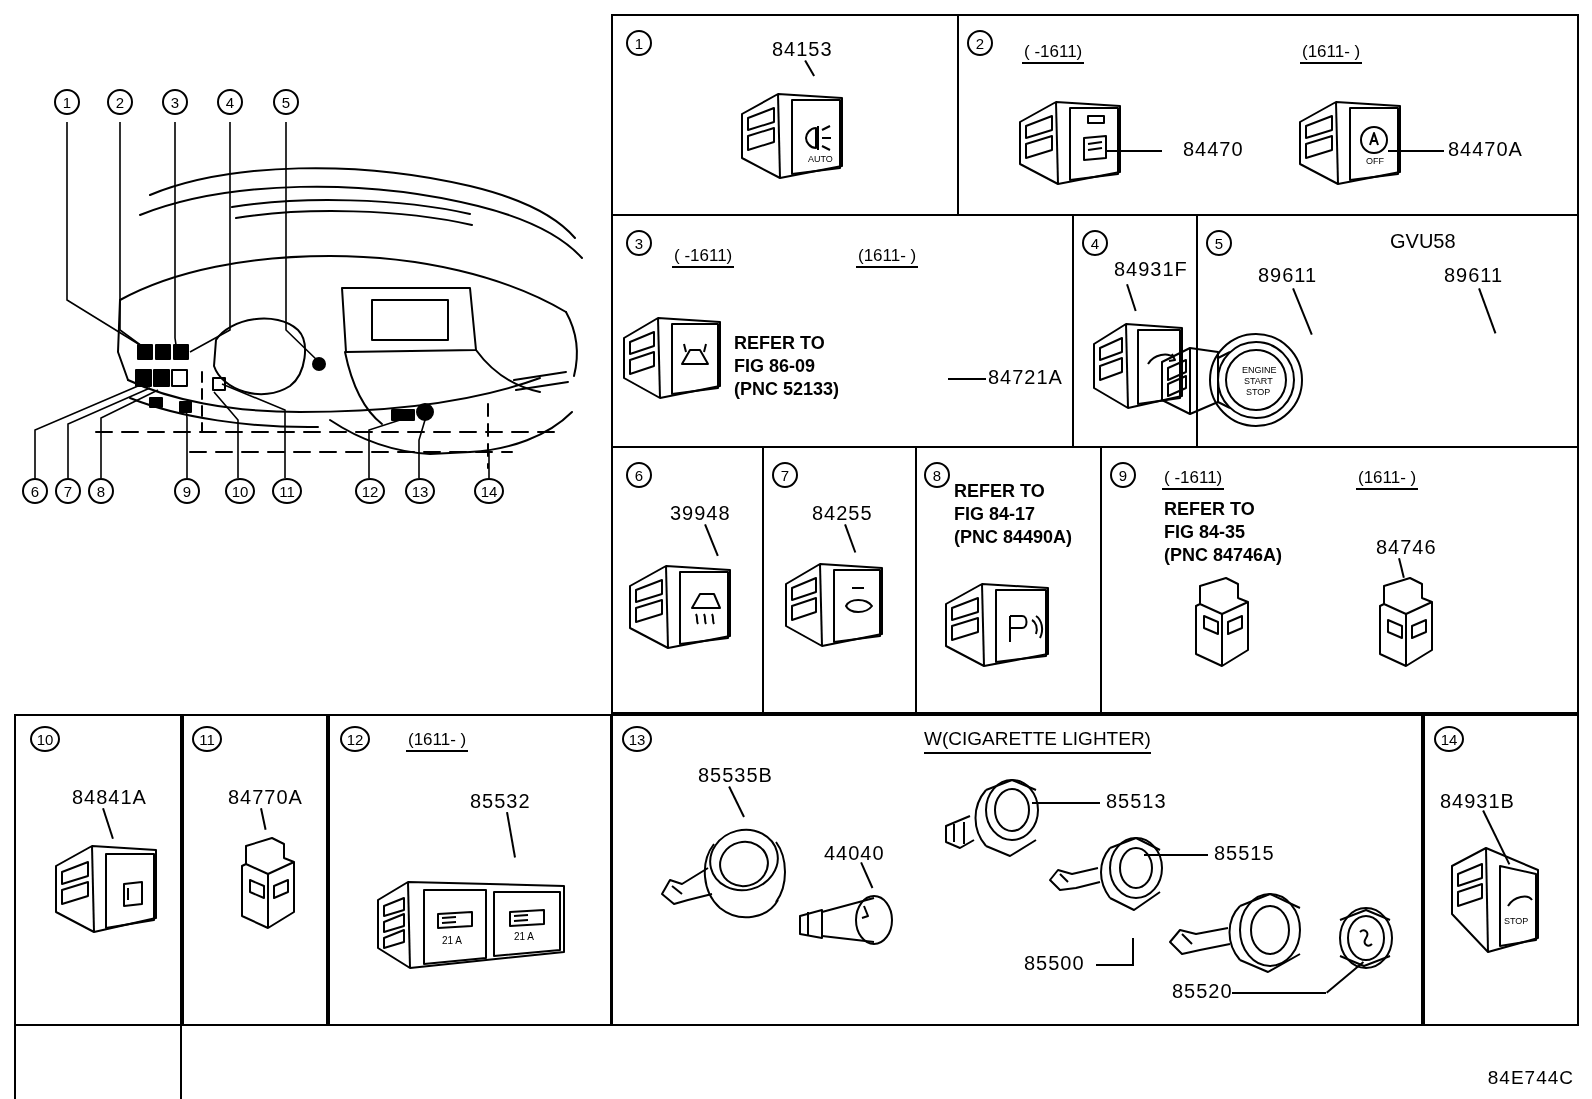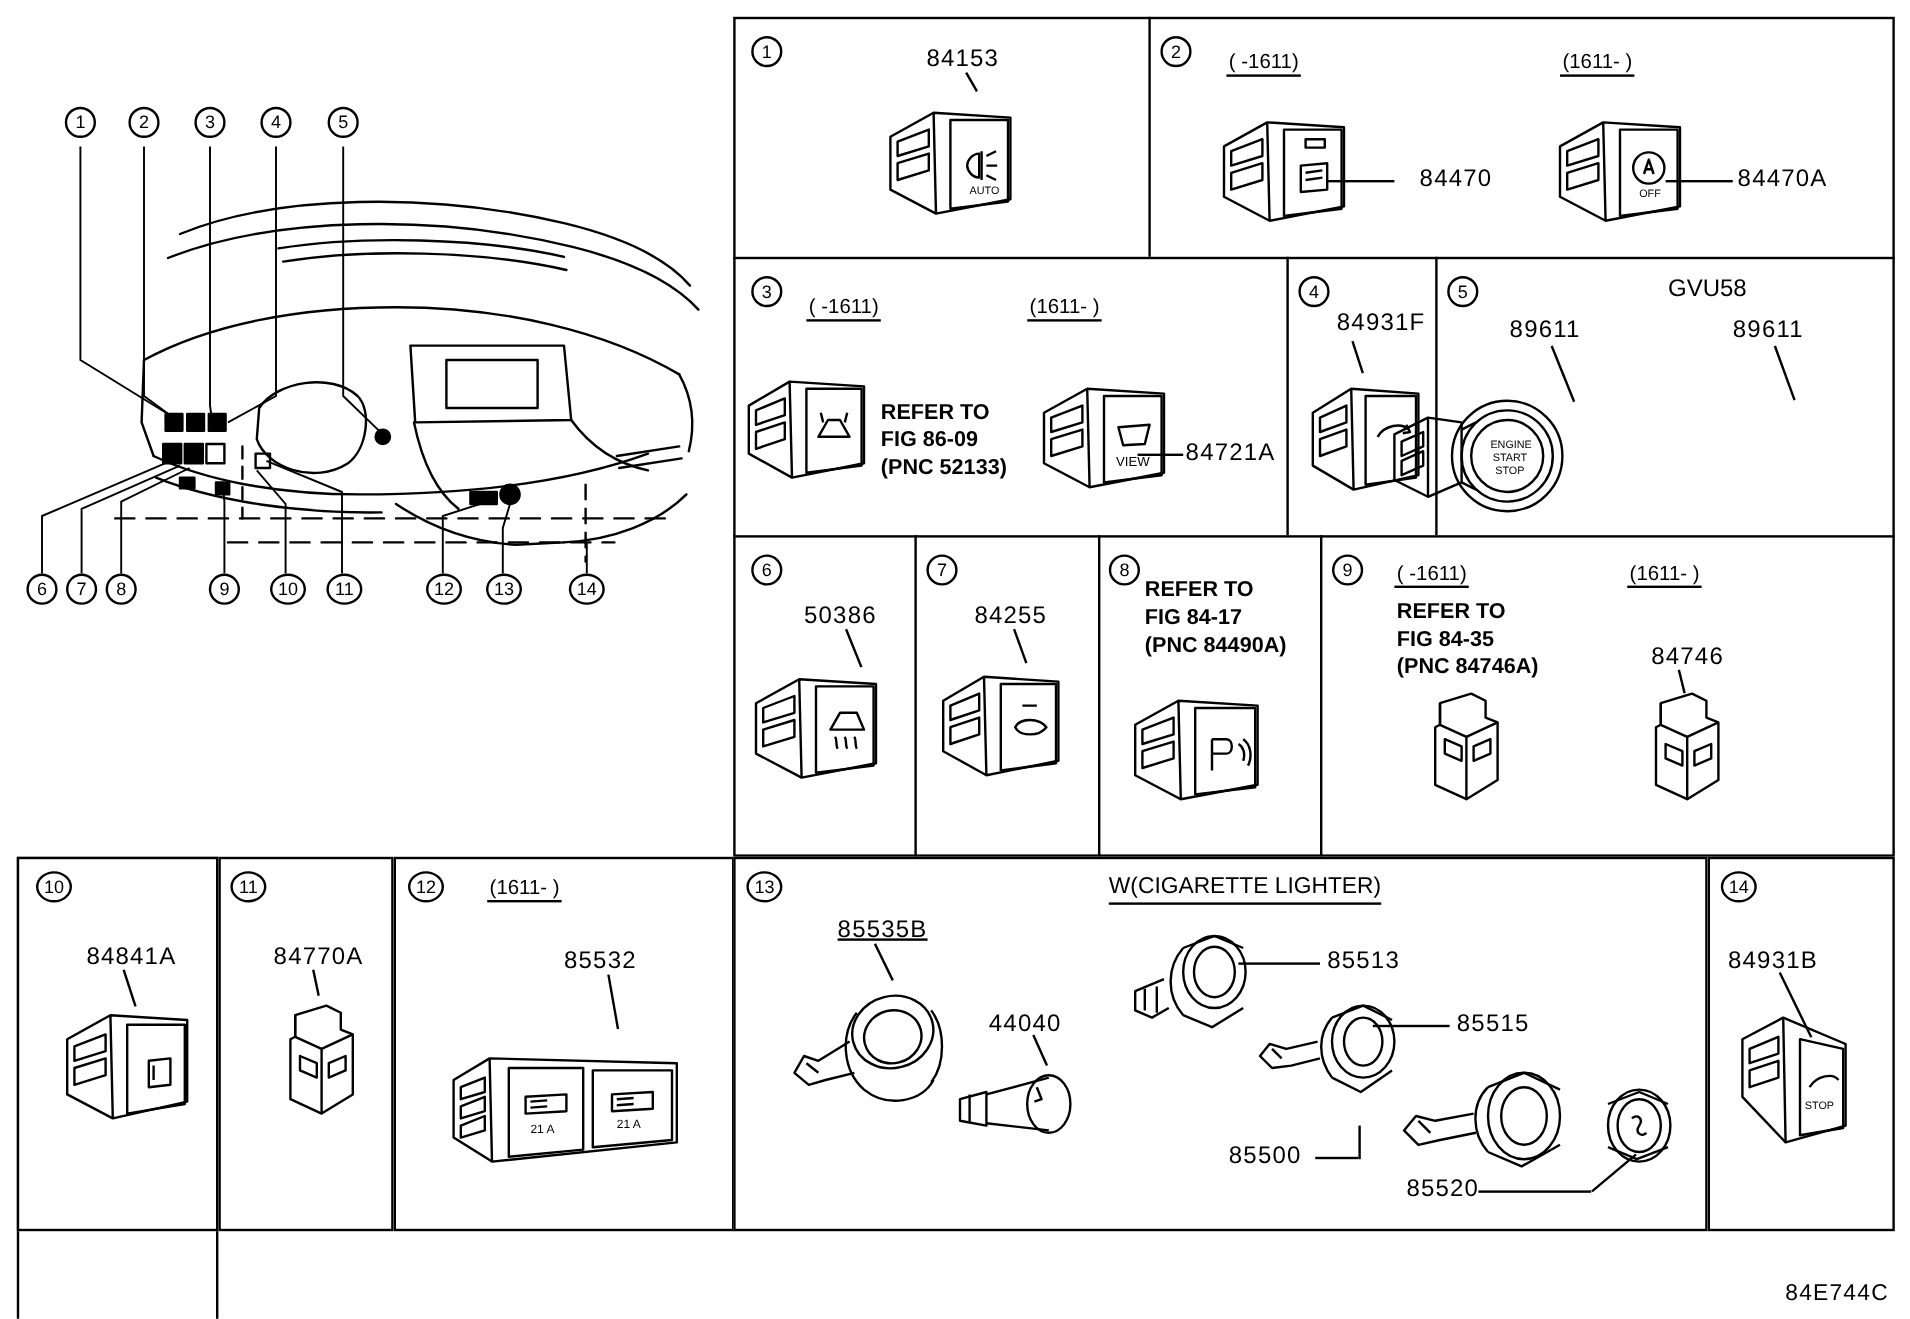--- a/index.html
+++ b/index.html
@@ -200,33 +200,20 @@
         <path d="M66 58 L 74 44 L 84 44 L 92 58 Z"></path>
         <path d="M70 46 L 68 38 M88 46 L 90 38"></path>
       </g>
     </svg>
   </div>
   <div class="note" style="left:734px;top:332px;">
     <div>REFER TO</div>
     <div>FIG 86-09</div>
     <div>(PNC 52133)</div>
   </div>
-  <div class="sw" style="left:862px;top:312px;">
-    <svg width="128" height="102" viewBox="0 0 128 102">
-      <g fill="none" stroke="#000" stroke-width="2" stroke-linejoin="round">
-        <path d="M8 32 L 44 12 L 108 16 L 108 82 L 46 94 L 8 74 Z"></path>
-        <path d="M44 12 L 46 94"></path>
-        <path d="M58 18 L 58 90 L 106 84 L 106 18 Z"></path>
-        <path d="M14 36 L 40 26 L 40 40 L 14 48 Z"></path>
-        <path d="M14 54 L 40 46 L 40 60 L 14 68 Z"></path>
-        <path d="M70 44 L 96 42 L 92 58 L 74 59 Z"></path>
-      </g>
-      <text x="68" y="76" font-size="11" font-family="Liberation Sans, sans-serif">VIEW</text>
-    </svg>
-  </div>
   <div class="pn" style="left:988px;top:366px;">84721A</div>
   <div class="hline" style="left:948px;top:378px;width:38px;"></div>
 
   <div class="num" style="left:1082px;top:230px;">4</div>
   <div class="pn" style="left:1114px;top:258px;">84931F</div>
   <div class="sw" style="left:1086px;top:310px;">
     <svg width="108" height="110" viewBox="0 0 108 110">
       <g fill="none" stroke="#000" stroke-width="2" stroke-linejoin="round">
         <path d="M8 34 L 40 14 L 96 18 L 96 86 L 42 98 L 8 78 Z"></path>
         <path d="M40 14 L 42 98"></path>
@@ -259,21 +246,21 @@
       <text x="86" y="55" font-size="9" font-family="Liberation Sans, sans-serif">ENGINE</text>
       <text x="88" y="66" font-size="9" font-family="Liberation Sans, sans-serif">START</text>
       <text x="90" y="77" font-size="9" font-family="Liberation Sans, sans-serif">STOP</text>
     </svg>
   </div>
   <div class="lead" style="left:1294px;top:288px;width:50px;transform:rotate(68deg);"></div>
 
   <div class="lead" style="left:1480px;top:288px;width:48px;transform:rotate(70deg);"></div>
 
   <div class="num" style="left:626px;top:462px;">6</div>
-  <div class="pn" style="left:670px;top:502px;">50386</div>
+  <div class="pn" style="left:670px;top:502px;">39948</div>
   <div class="sw" style="left:622px;top:552px;">
     <svg width="130" height="110" viewBox="0 0 130 110">
       <g fill="none" stroke="#000" stroke-width="2" stroke-linejoin="round">
         <path d="M8 34 L 44 14 L 108 18 L 108 84 L 46 96 L 8 76 Z"></path>
         <path d="M44 14 L 46 96"></path>
         <path d="M58 20 L 58 92 L 106 86 L 106 20 Z"></path>
         <path d="M14 38 L 40 28 L 40 42 L 14 50 Z"></path>
         <path d="M14 56 L 40 48 L 40 62 L 14 70 Z"></path>
         <path d="M70 56 L 78 42 L 92 42 L 98 56 Z"></path>
         <path d="M74 62 C 76 66, 74 68, 76 72 M82 62 C 84 66, 82 68, 84 72 M90 62 C 92 66, 90 68, 92 72"></path>
@@ -417,21 +404,21 @@
       </g>
       <text x="74" y="92" font-size="10" font-family="Liberation Sans, sans-serif">21 A</text>
       <text x="146" y="88" font-size="10" font-family="Liberation Sans, sans-serif">21 A</text>
     </svg>
   </div>
   <div class="lead" style="left:508px;top:812px;width:46px;transform:rotate(80deg);"></div>
 
   <div class="num" style="left:622px;top:726px;width:30px;">13</div>
   <div class="lbl" style="left:924px;top:728px;font-size:19px;border-bottom:2px solid #000;padding-bottom:2px;">W(CIGARETTE LIGHTER)</div>
 
-  <div class="pn" style="left:698px;top:764px;text-decoration:underline;">85535B</div>
+  <div class="pn" style="left:698px;top:764px;">85535B</div>
   <div class="sw" style="left:648px;top:808px;">
     <svg width="150" height="130" viewBox="0 0 150 130">
       <g fill="none" stroke="#000" stroke-width="2" stroke-linejoin="round">
         <ellipse cx="96" cy="52" rx="34" ry="30" transform="rotate(-14 96 52)"></ellipse>
         <path d="M66 36 C 52 54, 54 84, 72 100 C 92 116, 120 110, 130 92"></path>
         <path d="M128 34 C 140 50, 140 78, 128 94"></path>
         <ellipse cx="96" cy="56" rx="24" ry="22" transform="rotate(-14 96 56)"></ellipse>
         <path d="M60 60 L 34 76 L 22 72 L 14 86 L 26 96 L 40 92 L 64 86"></path>
         <path d="M24 78 L 34 86"></path>
       </g>

